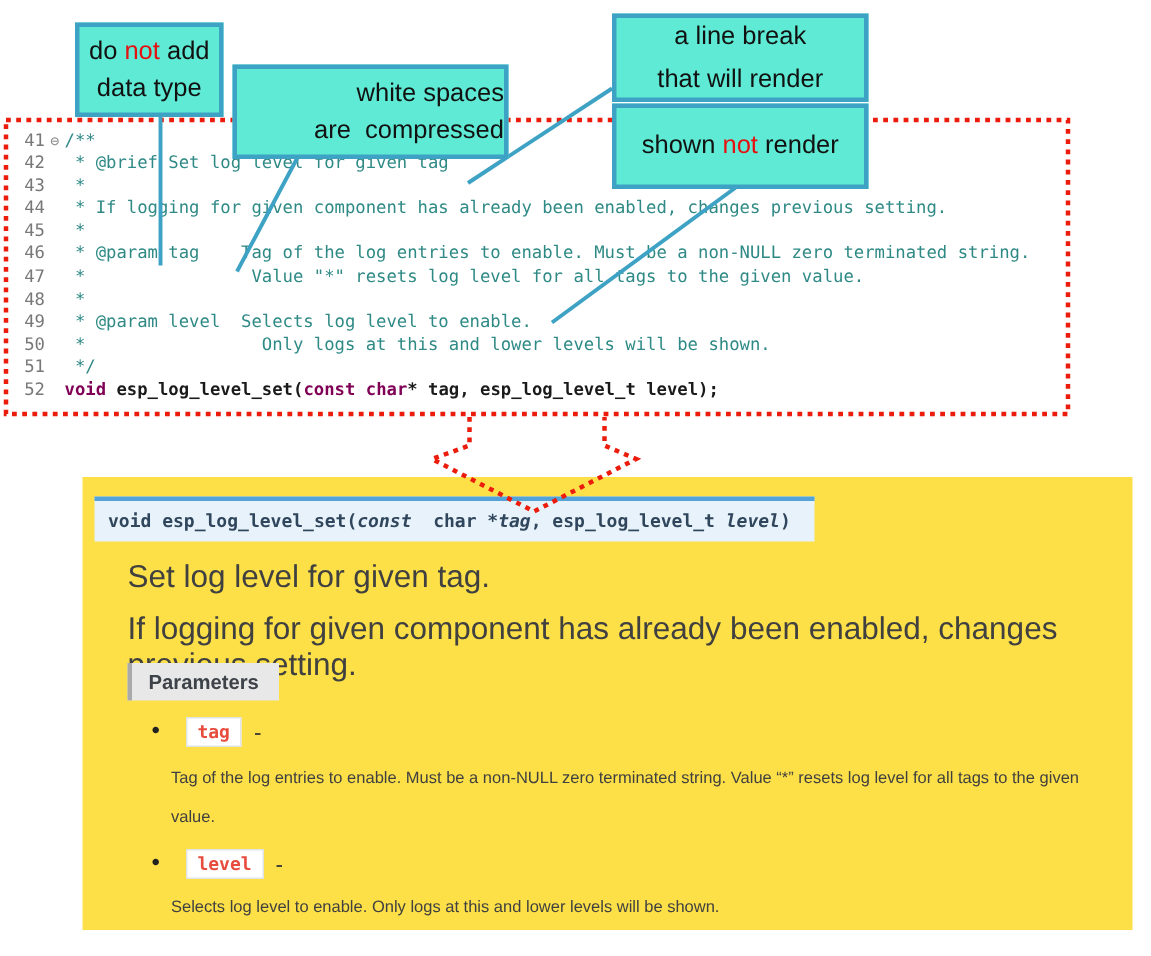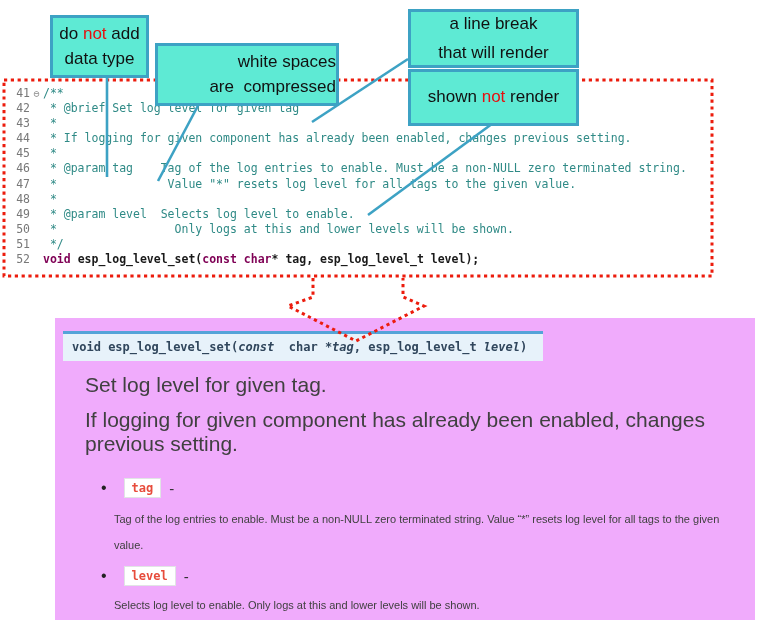--- a/index.html
+++ b/index.html
@@ -21,21 +21,21 @@
             white-space:pre;color:#2f8a86;}
   .cl{height:15.1px;}
   .ln{display:inline-block;width:18px;text-align:right;color:#787878;}
   .fold{display:inline-block;width:13px;text-align:center;color:#8a8a8a;font-size:10px;}
   .ct{color:#2f8a86;}
   .kw{color:#7f0055;font-weight:bold;}
   .cd{color:#1a1a1a;font-weight:bold;}
 
   
   .doc-panel{position:absolute;left:55px;top:318px;width:700px;height:302px;
-             background:#f0abfc;z-index:5;color:#404040;}
+             background:#fde047;z-index:5;color:#404040;}
   .sig{position:absolute;left:8px;top:13px;width:462px;background:#e7f2fa;
        border-top:3px solid #54a3d8;padding:6px 9px 7px 9px;
        font-family:"DejaVu Sans Mono",monospace;font-size:12px;font-weight:bold;
        color:#30465c;white-space:pre;}
   .sig .it{font-style:italic;}
   .doc-p{position:absolute;left:30px;font-size:21px;color:#404040;}
   .params-label{position:absolute;left:30px;top:124px;display:inline-block;
                 background:#e8e8e8;border-left:3px solid #a9a9a9;padding:5px 13px 5px 11px;
                 font-size:13.5px;font-weight:bold;color:#3d4349;}
   .prow{position:absolute;left:46px;display:flex;align-items:center;}
@@ -84,20 +84,21 @@
   </div>
 
   <div class="doc-panel">
 
     <div class="sig"><span>void </span><span>esp_log_level_set</span><span>(</span><span class="it">const</span><span>  char *</span><span class="it">tag</span><span>, esp_log_level_t </span><span class="it">level</span><span>)</span></div>
 
     <div class="doc-p" style="top:55px;">Set log level for given tag.</div>
 
     <div class="doc-p" style="top:90px;">If logging for given component has already been enabled, changes previous setting.</div>
 
+    <div class="params-label">Parameters</div>
 
     <div class="prow" style="top:160px;">
       <span class="bullet">•</span>
       <span class="chip">tag</span>
       <span class="pdash">-</span>
     </div>
     <div class="pdesc" style="top:188px;">Tag of the log entries to enable. Must be a non-NULL zero terminated string. Value “*” resets log level for all tags to the given value.</div>
 
     <div class="prow" style="top:248px;">
       <span class="bullet">•</span>

